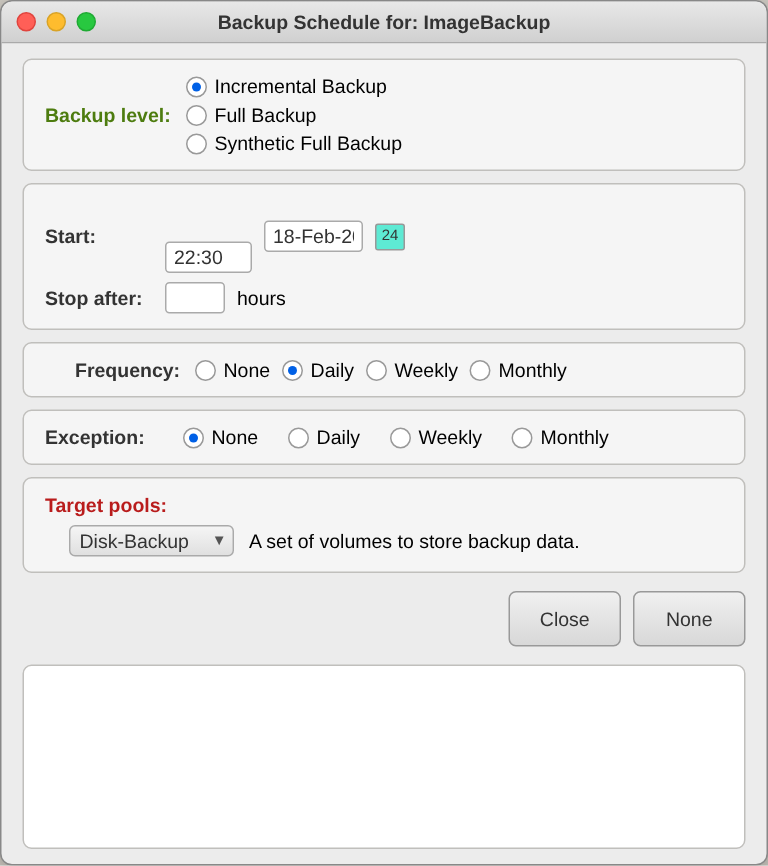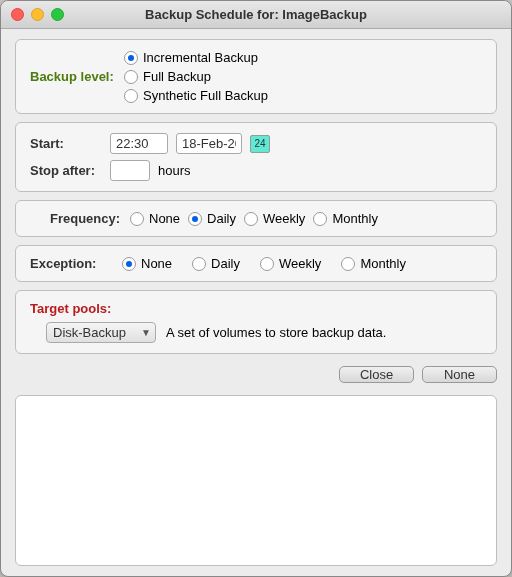--- a/index.html
+++ b/index.html
@@ -159,21 +159,21 @@
     .text-input {
       border: 1px solid #aaa;
       border-radius: 3px;
       background: #fff;
       padding: 2px 5px;
       font-size: 13px;
       font-family: inherit;
       color: #333;
     }
 
-    .time-input { width: 58px; }
+    .time-input { width: 58px; margin-top: 28px; }
     .date-input { width: 66px; }
     .hours-input { width: 40px; }
 
     .calendar-icon {
       width: 20px;
       height: 18px;
       background: #5eead4;
       border: 1px solid #999;
       border-radius: 2px;
       display: inline-flex;
@@ -265,21 +265,21 @@
       display: flex;
       justify-content: flex-end;
       gap: 8px;
       padding: 4px 0 4px 0;
     }
 
     .btn {
       background: linear-gradient(to bottom, #f0f0f0, #d8d8d8);
       border: 1px solid #999;
       border-radius: 5px;
-      padding: 0 18px;
+      padding: 10px 18px;
       font-size: 13px;
       font-family: inherit;
       color: #333;
       cursor: pointer;
       min-width: 75px;
       text-align: center;
     }
 
     
     .bottom-textarea {

